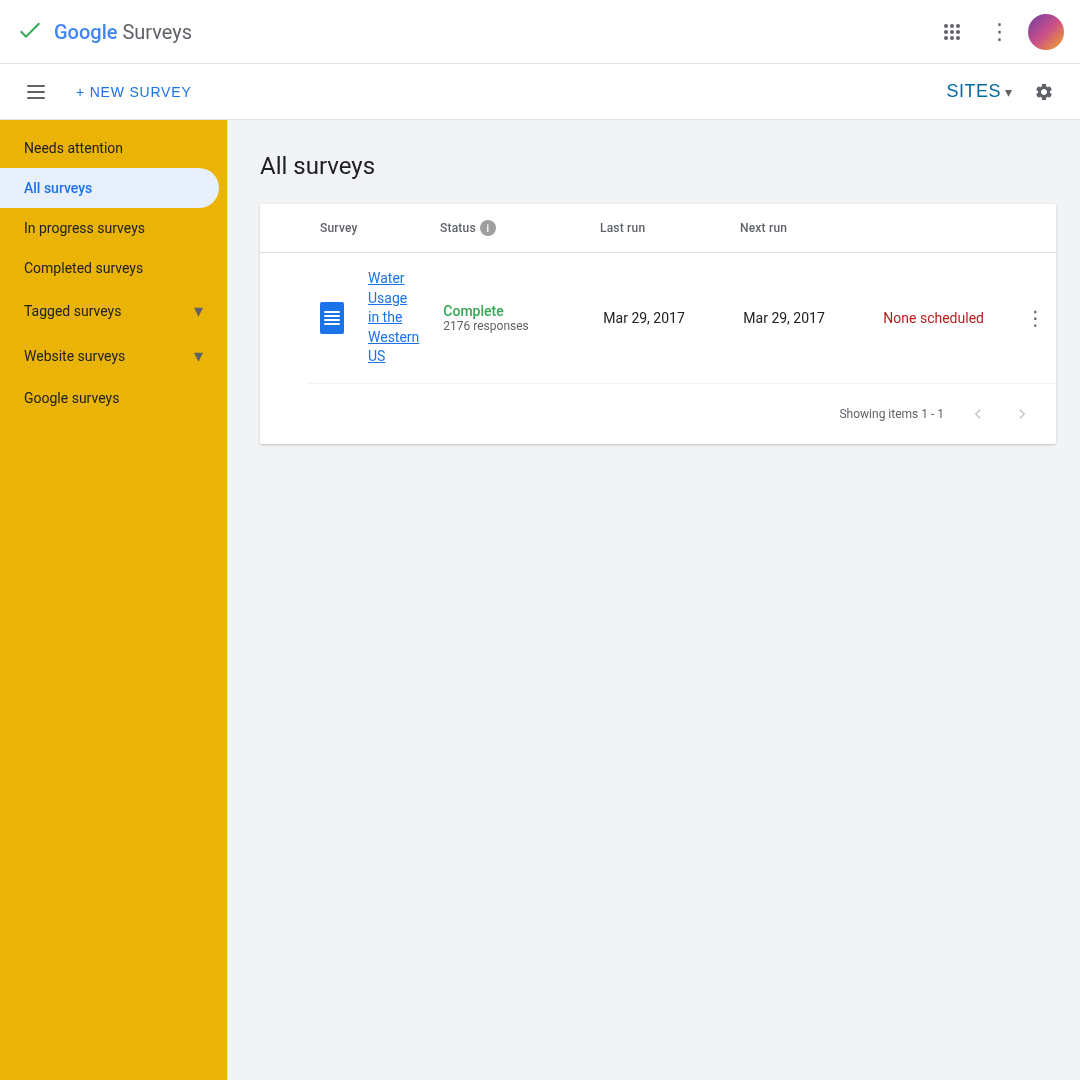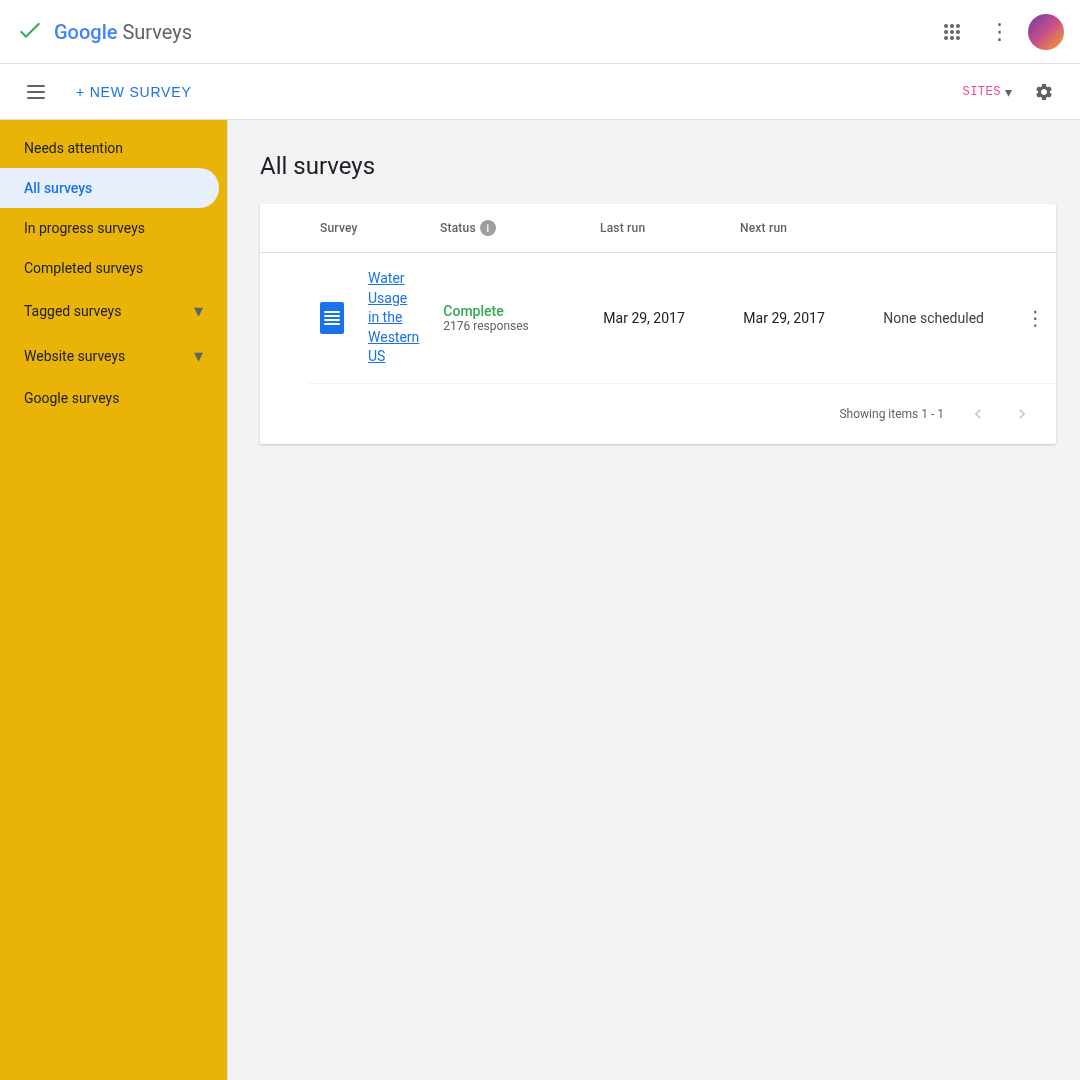--- a/index.html
+++ b/index.html
@@ -250,21 +250,21 @@
     .status-sub {
       color: #5f6368;
       font-size: 12px;
     }
     .date-text {
       font-size: 14px;
       color: #202124;
     }
     .none-scheduled {
       font-size: 14px;
-      color: #404040;
+      color: #b91c1c;
     }
     .more-btn {
       width: 36px;
       height: 36px;
       border-radius: 50%;
       display: flex;
       align-items: center;
       justify-content: center;
       cursor: pointer;
       color: #5f6368;
@@ -345,21 +345,21 @@
   <button class="hamburger-btn">
     <svg width="18" height="14" viewBox="0 0 18 14">
       <rect y="0" width="18" height="2" rx="1" fill="#5f6368"></rect>
       <rect y="6" width="18" height="2" rx="1" fill="#5f6368"></rect>
       <rect y="12" width="18" height="2" rx="1" fill="#5f6368"></rect>
     </svg>
   </button>
   <button class="new-survey-btn">+ NEW SURVEY</button>
   <div class="secondbar-right">
     <button class="sites-btn">
-      <span style="font-size:12px;color:#ec4899;letter-spacing:0.5px;font-weight:500;font-family:Liberation Mono, monospace;">SITES</span>
+      <span style="font-size:18px;color:#0369a1;letter-spacing:0.5px;font-weight:500;">SITES</span>
       <span style="color:#5f6368;font-size:14px;">▾</span>
     </button>
     <button class="gear-icon-btn">
       <svg width="20" height="20" viewBox="0 0 24 24">
         <path fill="#5f6368" d="M19.14 12.94c.04-.3.06-.61.06-.94 0-.32-.02-.64-.07-.94l2.03-1.58c.18-.14.23-.41.12-.61l-1.92-3.32c-.12-.22-.37-.29-.59-.22l-2.39.96c-.5-.38-1.03-.7-1.62-.94l-.36-2.54c-.04-.24-.24-.41-.48-.41h-3.84c-.24 0-.43.17-.47.41l-.36 2.54c-.59.24-1.13.57-1.62.94l-2.39-.96c-.22-.08-.47 0-.59.22L2.74 8.87c-.12.21-.08.47.12.61l2.03 1.58c-.05.3-.09.63-.09.94s.02.64.07.94l-2.03 1.58c-.18.14-.23.41-.12.61l1.92 3.32c.12.22.37.29.59.22l2.39-.96c.5.38 1.03.7 1.62.94l.36 2.54c.05.24.24.41.48.41h3.84c.24 0 .44-.17.47-.41l.36-2.54c.59-.24 1.13-.56 1.62-.94l2.39.96c.22.08.47 0 .59-.22l1.92-3.32c.12-.22.07-.47-.12-.61l-2.01-1.58zM12 15.6c-1.98 0-3.6-1.62-3.6-3.6s1.62-3.6 3.6-3.6 3.6 1.62 3.6 3.6-1.62 3.6-3.6 3.6z"></path>
       </svg>
     </button>
   </div>
 </div>
 

